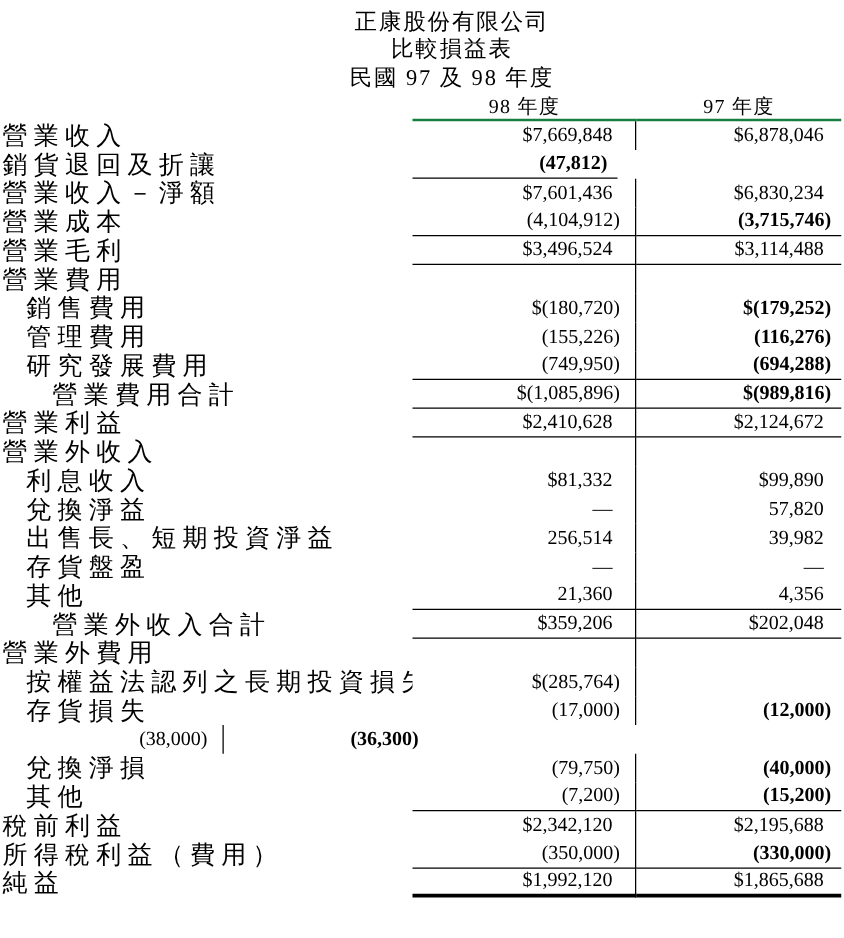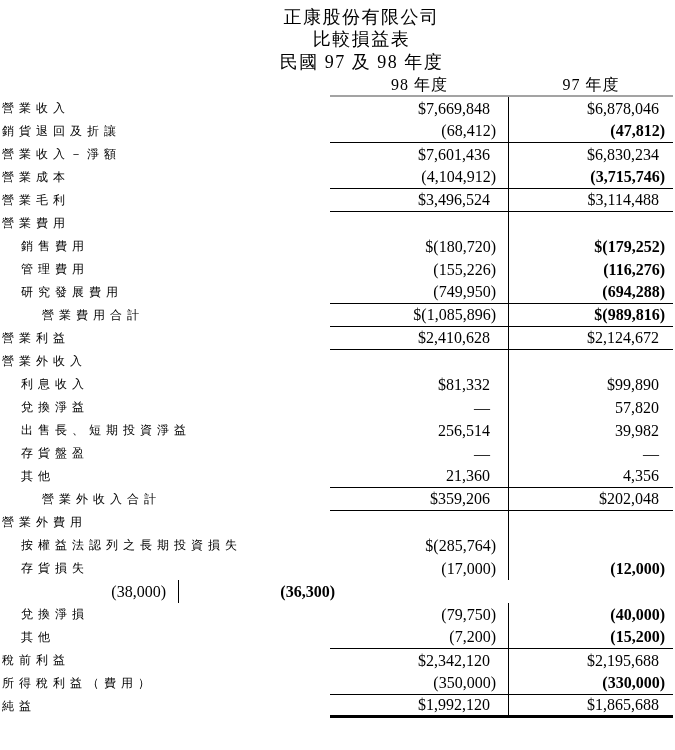--- a/index.html
+++ b/index.html
@@ -40,21 +40,21 @@
     display: flex;
     height: 23px;
     align-items: stretch;
   }
   .row.hdr { height: 22px; }
   .lbl {
     flex: 0 0 330px;
     box-sizing: border-box;
     display: flex;
     align-items: center;
-    font-size: 12px;
+    font-size: 20px;
     letter-spacing: 5px;
     padding-left: 2px;
     white-space: pre;
     overflow: hidden;
   }
   .lbl.ind1 { padding-left: 21px; }
   .lbl.ind2 { padding-left: 42px; }
   .v1, .v2 {
     box-sizing: border-box;
     display: flex;
@@ -71,21 +71,21 @@
   .v2 {
     flex: 0 0 164px;
     padding-right: 14px;
   }
   .v1.paren { padding-right: 12px; }
   .v2.paren { padding-right: 8px; font-weight: bold; }
   
   .hdr .v1, .hdr .v2 {
     justify-content: center;
     padding-right: 0;
-    border-bottom: 2px solid #a3a3a3;
+    border-bottom: 2px solid #15803d;
     letter-spacing: 1px;
   }
   .hdr .v1 { border-right: none; }
   
   .u .v1, .u .v2 { border-bottom: 1.6px solid #000; }
   .uu .v1, .uu .v2 { border-bottom: 3px solid #000; }
 </style>
 </head>
 <body>
 
@@ -106,21 +106,20 @@
     </div>
 
     <div class="row">
       <div class="lbl">營業收入</div>
       <div class="v1">$7,669,848</div>
       <div class="v2">$6,878,046</div>
     </div>
 
     <div class="row u">
       <div class="lbl">銷貨退回及折讓</div>
-      <div class="v1 paren">(68,412)</div>
       <div class="v2 paren">(47,812)</div>
     </div>
 
     <div class="row">
       <div class="lbl">營業收入－淨額</div>
       <div class="v1">$7,601,436</div>
       <div class="v2">$6,830,234</div>
     </div>
 
     <div class="row u">

